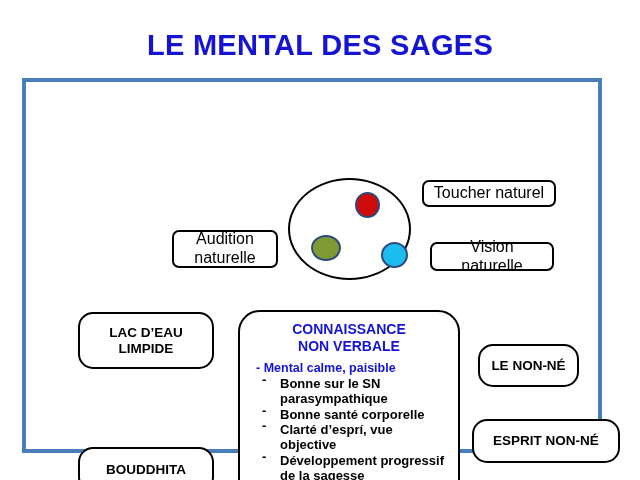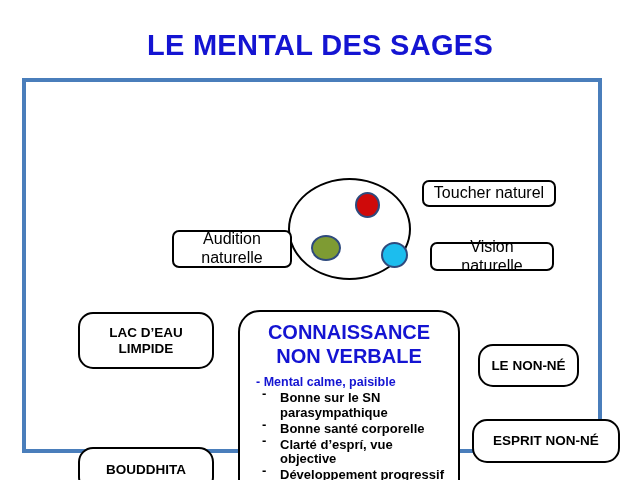--- a/index.html
+++ b/index.html
@@ -68,21 +68,21 @@
   .concept-box {
     border-radius: 15px;
     border-width: 2.5px;
     font-size: 13.5px;
     font-weight: bold;
     padding: 4px 6px;
   }
 
   
   #box-toucher-naturel { left: 396px; top: 98px;  width: 134px; height: 27px; }
-  #box-audition-naturelle { left: 146px; top: 148px; width: 120px; height: 38px; }
+  #box-audition-naturelle { left: 146px; top: 148px; width: 106px; height: 38px; }
   #box-vision-naturelle { left: 404px; top: 160px; width: 124px; height: 29px; }
 
   
   #box-lac-deau-limpide { left: 52px; top: 230px; width: 136px; height: 57px; }
   #box-esprit-vrai      { left: 52px; top: 307px; width: 136px; height: 44px; }
   #box-bouddhita        { left: 52px; top: 365px; width: 136px; height: 45px; }
 
   
   #box-le-non-ne        { left: 452px; top: 262px; width: 101px; height: 43px; }
   #box-esprit-non-ne    { left: 446px; top: 337px; width: 148px; height: 44px; }
@@ -118,21 +118,21 @@
     height: 210px;
     box-sizing: border-box;
     border: 2.5px solid #000000;
     border-radius: 22px;
     background: #ffffff;
     padding: 9px 10px 6px 10px;
   }
   #main-panel-heading {
     text-align: center;
     color: #1414D2;
-    font-size: 20px;
+    font-size: 14px;
     font-weight: bold;
     line-height: 1.18;
     white-space: pre-line;
     margin-bottom: 7px;
   }
   #main-panel-lead {
     color: #1414D2;
     font-size: 12.5px;
     font-weight: bold;
     padding-left: 6px;

